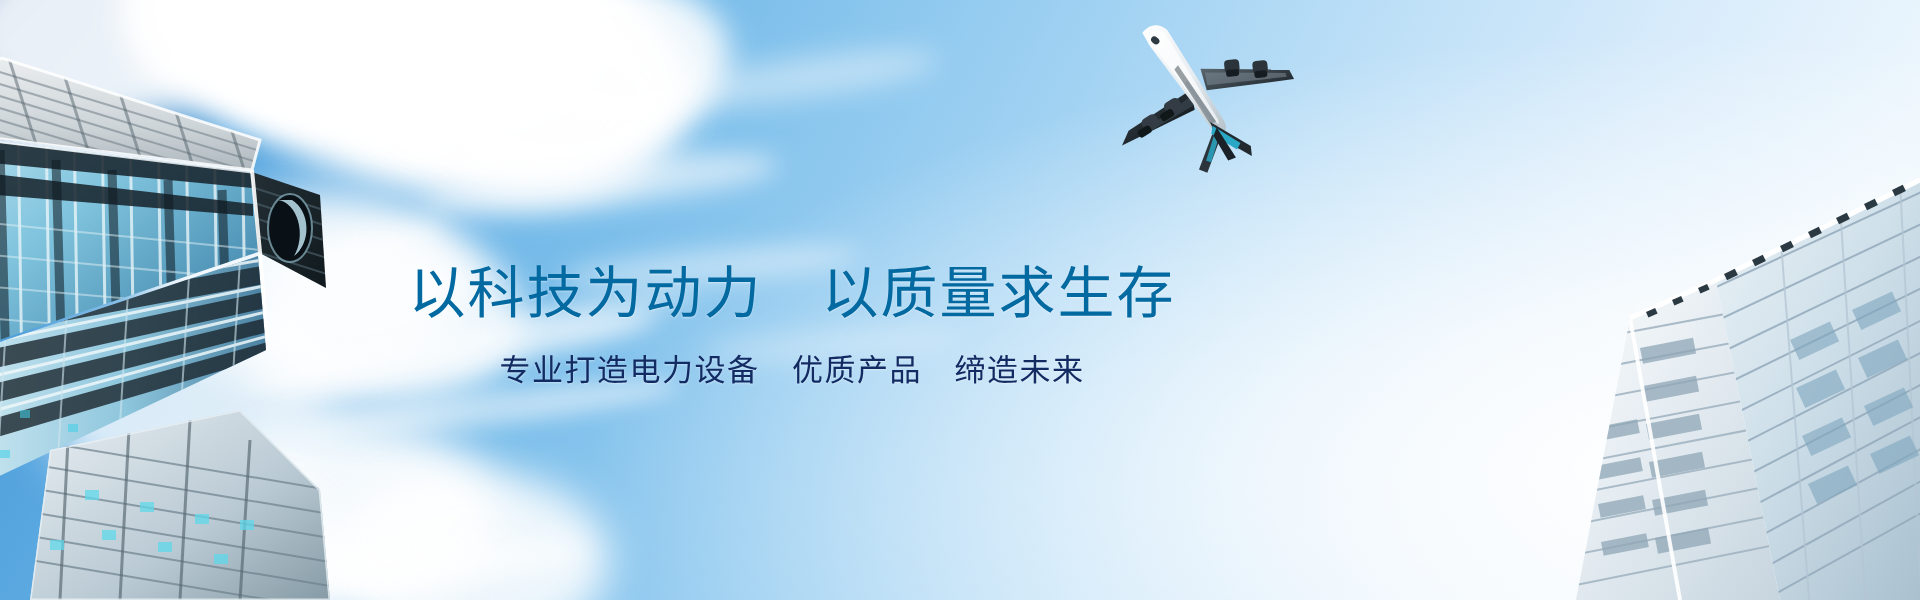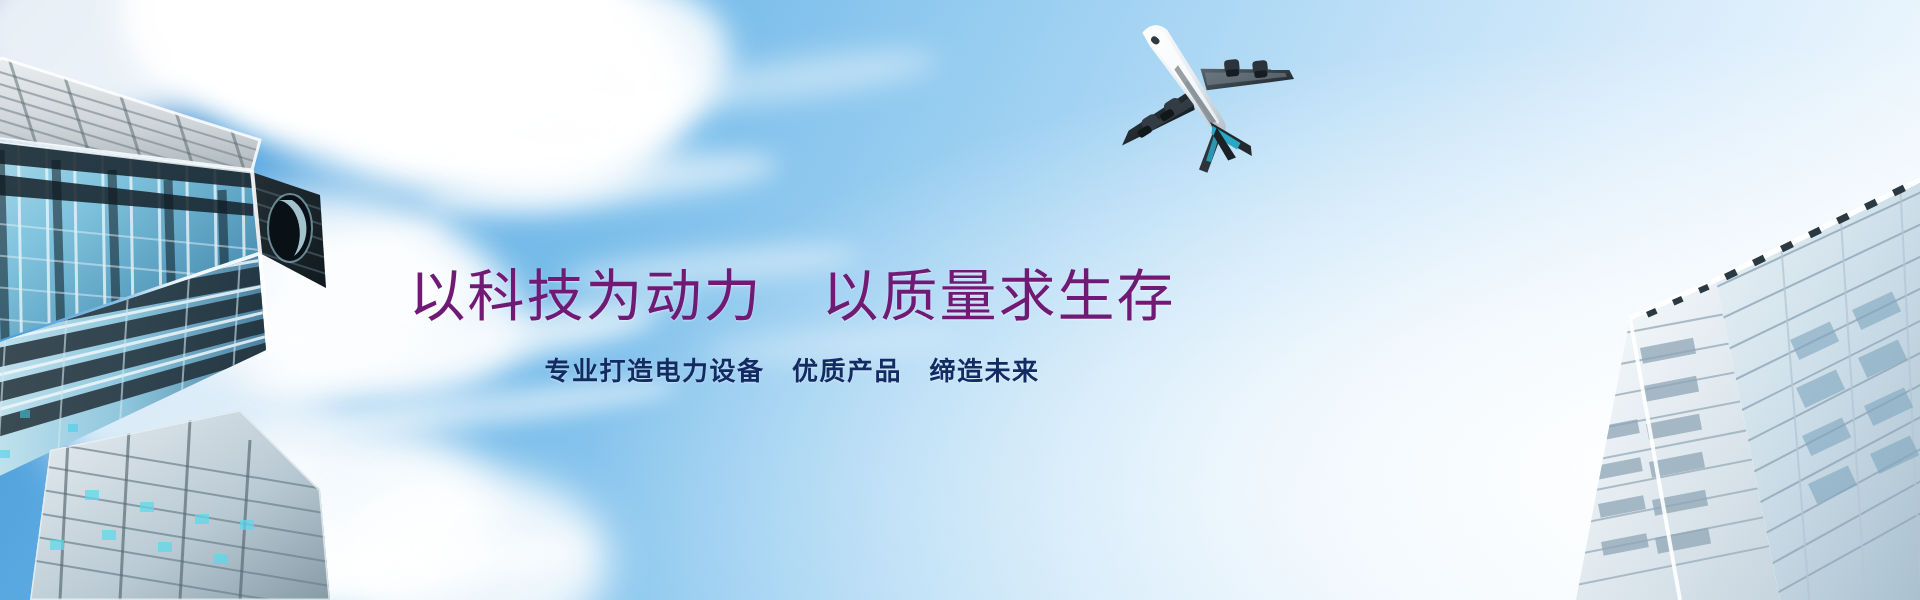--- a/index.html
+++ b/index.html
@@ -75,30 +75,30 @@
   .copy-inner{
     position:relative;
     transform:translate(-168px,28px);
     text-align:center;
     pointer-events:auto;
   }
   .headline{
     font-size:57px;
     line-height:1.05;
     font-weight:400;
-    color:#701a75;
+    color:#0369a1;
     letter-spacing:2px;
     white-space:pre;
     margin:0 0 30px 0;
     text-shadow:0 1px 2px rgba(255,255,255,.45);
   }
   .subline{
-    font-size:26px;
+    font-size:31px;
     line-height:1.1;
-    font-weight:700;
+    font-weight:400;
     color:#132b63;
     letter-spacing:1.5px;
     white-space:pre;
     margin:4px;
     text-shadow:0 1px 2px rgba(255,255,255,.4);
   }
 </style>
 </head>
 <body>
 

